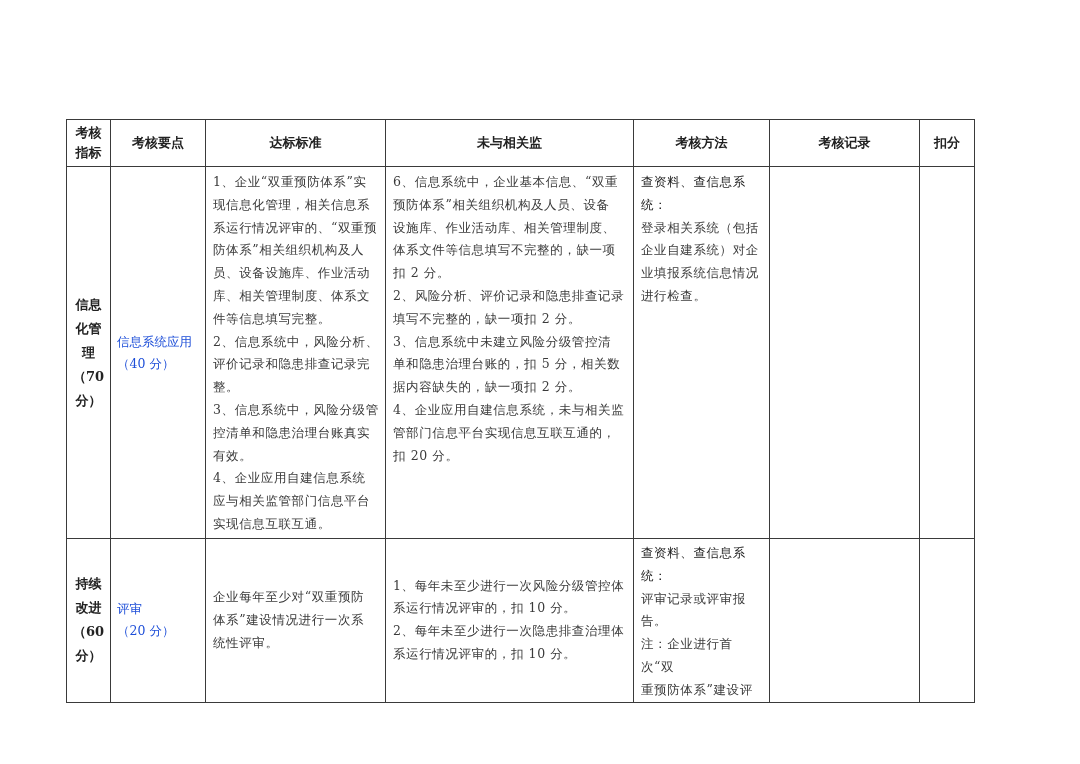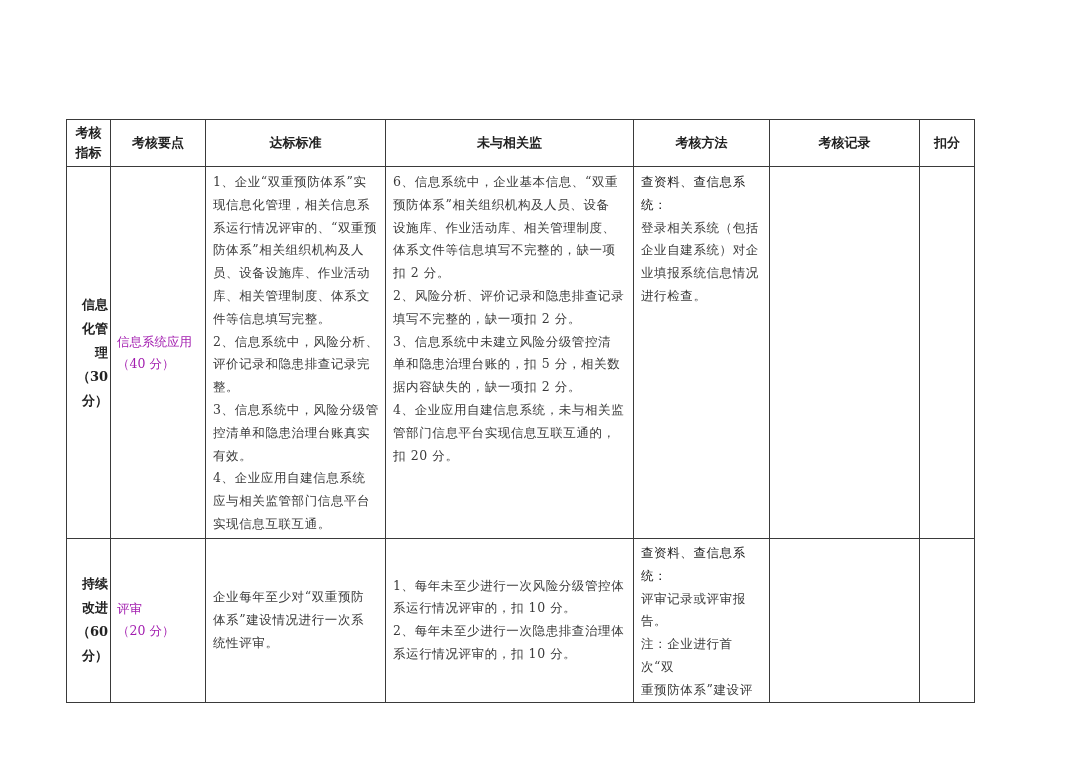--- a/index.html
+++ b/index.html
@@ -4,22 +4,22 @@
 <style>
   html, body { margin:0; padding:0; background:#ffffff; }
   body { width:1080px; height:764px; position:relative; overflow:hidden;
          font-family:"DejaVu Serif", "Liberation Serif", serif; color:#333; }
   .page { position:absolute; left:0; top:0; width:1080px; height:764px; background:#fff; }
   table.grid { position:absolute; left:66px; top:74px; border-collapse:collapse; table-layout:fixed;margin-top:45px; }
   table.grid td, table.grid th { border:1.3px solid #3a3a3a; padding:0; vertical-align:top; }
   th { font-weight:bold; font-size:13px; color:#222; text-align:center; vertical-align:middle !important; }
   .cell-text { font-size:12.5px; line-height:22.8px; padding:4px 6px 0 7px; letter-spacing:0.6px; color:#3a3a3a; }
   .mid { vertical-align:middle !important; }
-  .ind { font-weight:bold; font-size:13px; line-height:24px; text-align:right; color:#222; padding:0 2px; }
-  .point { font-size:12.5px; line-height:22px; padding-left:6px; color:#a21caf; }
+  .ind { font-weight:bold; font-size:13px; line-height:24px; text-align:center; color:#222; padding:0 2px; }
+  .point { font-size:12.5px; line-height:22px; padding-left:6px; color:#1d4ed8; }
   .bold { font-weight:normal; color:#222; }
   .line { display:block; }
 </style>
 </head>
 <body>
 
 <div class="page">
   <table class="grid">
     <colgroup>
       <col style="width:44px">
@@ -46,21 +46,21 @@
       <th>扣分</th>
     </tr>
 
 
     <tr style="height:372px">
       <td class="mid">
         <div class="ind">
           <span class="line">信息</span>
           <span class="line">化管</span>
           <span class="line">理</span>
-          <span class="line">（30</span>
+          <span class="line">（70</span>
           <span class="line">分）</span>
         </div>
       </td>
       <td class="mid">
         <div class="point">
           <span class="line">信息系统应用</span>
           <span class="line">（40 分）</span>
         </div>
       </td>
       <td>

